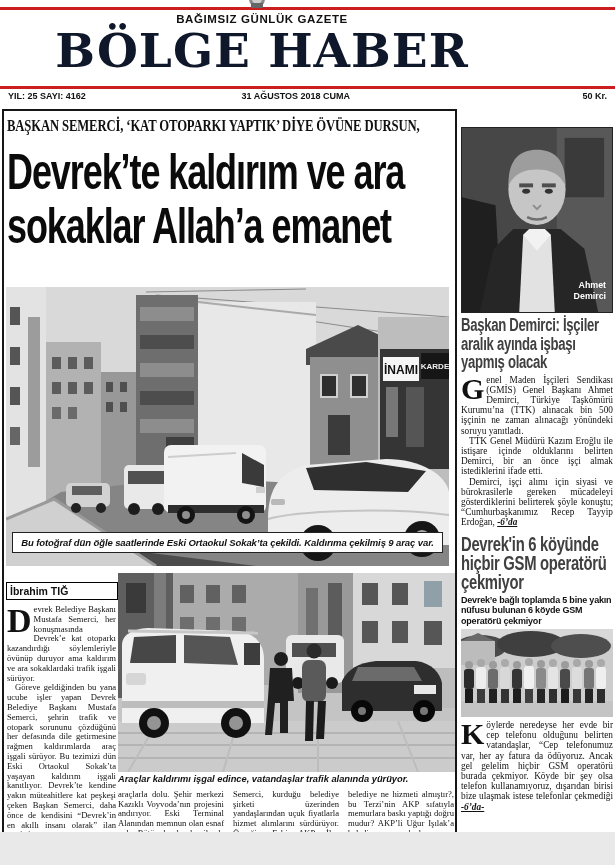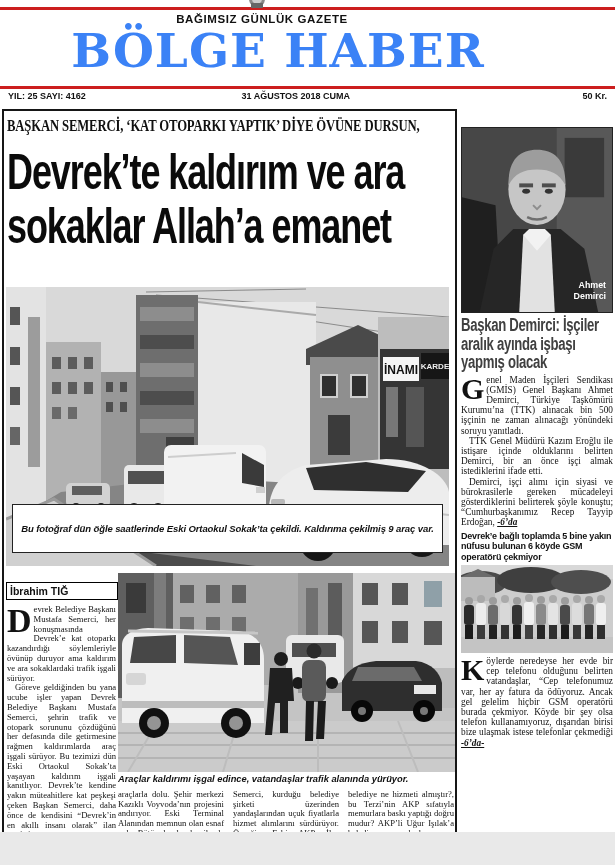--- a/index.html
+++ b/index.html
@@ -3,31 +3,31 @@
 <meta charset="utf-8">
 <style>
   html,body{margin:0;padding:0;background:#e9e9e9;}
   #page{position:relative;width:615px;height:832px;background:#fff;overflow:hidden;
         font-family:"Liberation Sans",sans-serif;color:#111;}
   .abs{position:absolute;}
   .red{background:#cc1e1e;}
   .nowrap{white-space:nowrap;display:inline-block;transform-origin:0 50%;}
   
   #tagline{top:13px;left:0;width:524px;text-align:center;font-size:11.5px;font-weight:bold;letter-spacing:.6px;}
-  #title{top:22px;left:16px;width:524px;text-align:center;font-family:"DejaVu Serif","Liberation Serif",serif;
-         font-weight:bold;font-size:47px;color:#3b82f6;letter-spacing:1px;line-height:58px;}
+  #title{top:22px;left:0;width:524px;text-align:center;font-family:"DejaVu Serif","Liberation Serif",serif;
+         font-weight:bold;font-size:47px;color:#0f172a;letter-spacing:1px;line-height:58px;}
   .dateline{top:91px;font-size:9px;font-weight:bold;}
   
   #mainbox{left:2px;top:109px;width:451px;height:748px;border:2px solid #161616;}
   #kicker{top:5px;left:3px;font-size:16.5px;font-weight:bold;letter-spacing:-.2px;font-family:Liberation Serif, serif;}
   .headline{font-weight:bold;font-size:50px;line-height:54px;letter-spacing:-1.5px;color:#0b0b0b;}
   #hl1{top:34px;left:3px;} #hl2{top:88px;left:3px;}
   #photo1{left:2px;top:176px;width:443px;height:279px;}
   #cap1{left:6px;right:6px;bottom:13px;background:#fff;border:1px solid #222;
-        font-size:9.5px;font-style:italic;font-weight:bold;text-align:center;padding:18px 1px;letter-spacing:-.1px;}
+        font-size:9.5px;font-style:italic;font-weight:bold;text-align:center;padding:4px 1px;letter-spacing:-.1px;}
   #byline{left:2px;top:471px;width:104px;border:1px solid #000;font-size:10.5px;font-weight:bold;padding:2px 3px;}
   .bodytxt{font-family:"Liberation Serif",serif;text-align:justify;}
   #col1{left:3px;top:494px;width:109px;font-size:8.6px;line-height:9.8px;}
   .dropcap{float:left;font-family:"Liberation Serif",serif;font-weight:bold;
            font-size:30px;line-height:26px;margin:1px 2px 0 0;}
   .dropcap.big{font-size:34px;line-height:29px;}
   p.bp{margin:0;}
   p.bp + p.bp{text-indent:8px;}
   #photo2{left:114px;top:462px;width:337px;height:199px;}
   #cap2{left:114px;top:663px;width:337px;font-size:9.3px;font-style:italic;font-weight:bold;}
@@ -282,20 +282,25 @@
       <span class="nowrap" style="transform:scaleX(.73);">aralık ayında işbaşı</span><br>
       <span class="nowrap" style="transform:scaleX(.73);">yapmış olacak</span>
     </div>
 
     <div class="rbody" style="margin-top:3px;">
       <p class="bp"><span class="dropcap">G</span><span>enel Maden İşçileri Sendikası (GMİS) Genel Başkanı Ahmet Demirci, Türkiye Taşkömürü Kurumu’na (TTK) alınacak bin 500 işçinin ne zaman alınacağı yönündeki soruyu yanıtladı.</span></p>
       <p class="bp">TTK Genel Müdürü Kazım Eroğlu ile istişare içinde olduklarını belirten Demirci, bir an önce işçi almak istediklerini ifade etti.</p>
       <p class="bp"><span>Demirci, işçi alımı için siyasi ve bürokrasilerle gereken mücadeleyi gösterdiklerini belirterek şöyle konuştu; “Cumhurbaşkanımız Recep Tayyip Erdoğan,</span> <span class="cont">-6’da</span></p>
     </div>
 
+    <div class="rh rh2" style="margin-top:7px;">
+      <span class="nowrap" style="transform:scaleX(.76);">Devrek'in 6 köyünde</span><br>
+      <span class="nowrap" style="transform:scaleX(.76);">hiçbir GSM operatörü</span><br>
+      <span class="nowrap" style="transform:scaleX(.76);">çekmiyor</span>
+    </div>
 
     <div id="gsmSub">Devrek’e bağlı toplamda 5 bine yakın nüfusu bulunan 6 köyde GSM operatörü çekmiyor</div>
 
     <div id="crowdPhoto">
       <svg width="100%" height="100%" viewBox="0 0 152 88" preserveAspectRatio="none">
         <rect width="152" height="88" fill="#cdcdcd"></rect>
         <rect x="0" y="0" width="152" height="14" fill="#d8d8d8"></rect>
         <ellipse cx="20" cy="18" rx="26" ry="12" fill="#4a4a4a"></ellipse>
           <ellipse cx="70" cy="15" rx="34" ry="13" fill="#3f3f3f"></ellipse>
         <ellipse cx="120" cy="17" rx="30" ry="12" fill="#4e4e4e"></ellipse>

